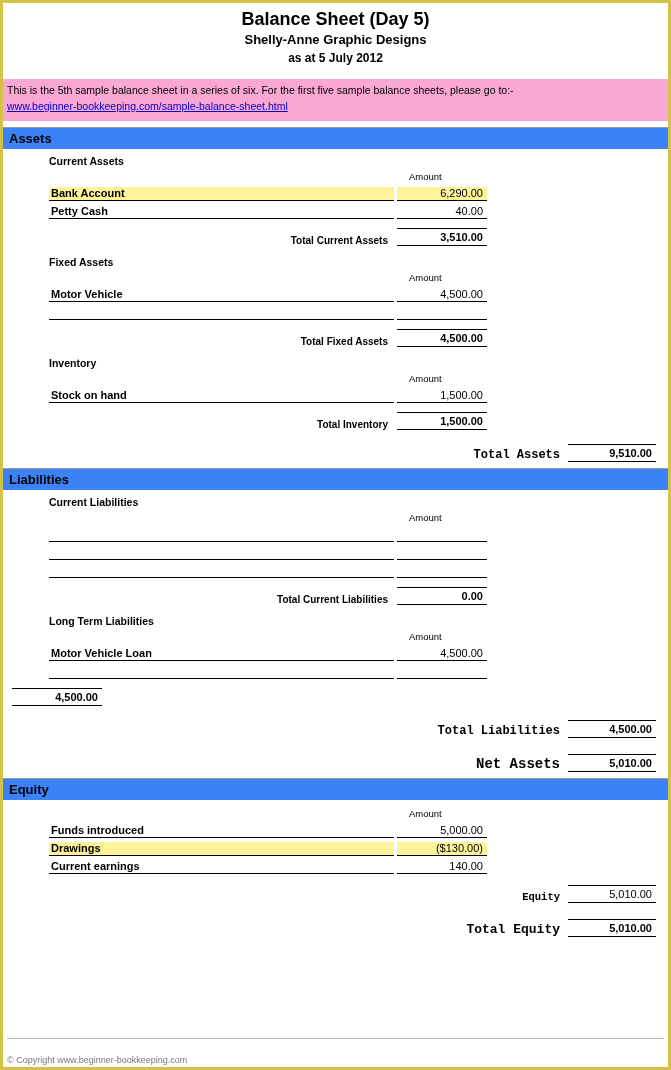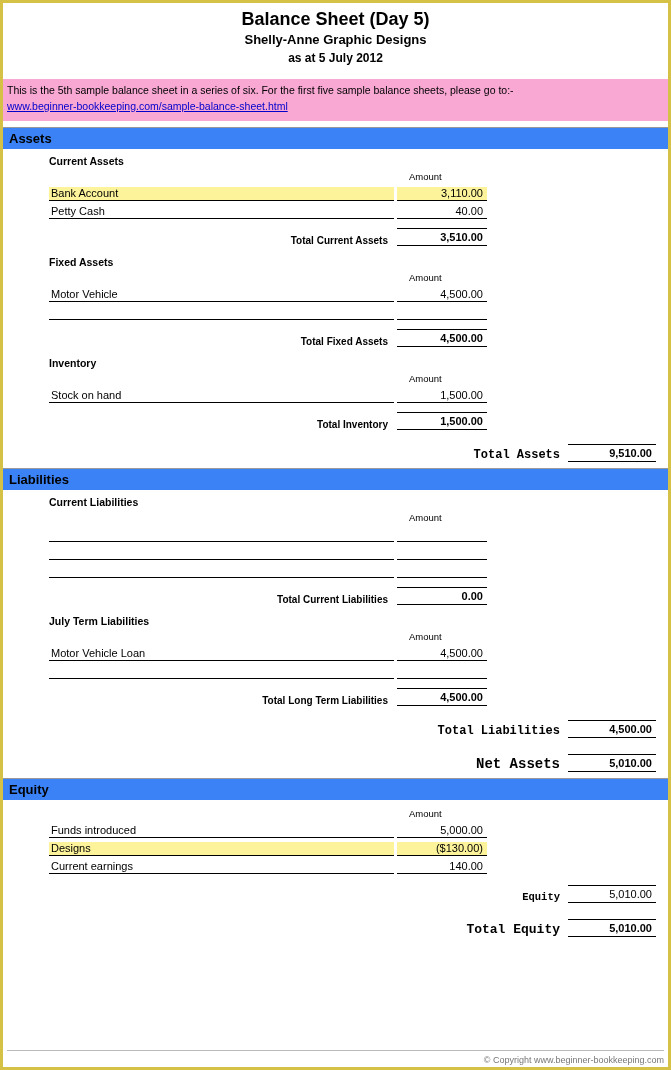--- a/index.html
+++ b/index.html
@@ -47,20 +47,21 @@
     display: flex;
     align-items: flex-end;
     min-height: 18px;
     padding: 1px 0;
   }
   .label-col {
     width: 345px;
     margin-left: 40px;
     border-bottom: 1px solid #000;
     padding: 0 2px 1px;
+    font-weight: bold;
   }
   .value-col {
     width: 90px;
     margin-left: 3px;
     border-bottom: 1px solid #000;
     text-align: right;
     padding: 0 4px 1px;
   }
   .total-line {
     display: flex;
@@ -108,22 +109,21 @@
   }
   .hl-yellow { background: #fcf39b; }
   .copyright {
     position: absolute;
     bottom: 2px;
     left: 4px;
     font-size: 9px;
     color: #777;
     border-top: 1px solid #bbb;
     width: calc(100% - 8px);
-    padding-top: 4px;
-    text-align: right;
+    padding-top: 16px;
   }
   .spacer-row .label-col, .spacer-row .value-col { height: 16px; }
 </style>
 </head>
 <body>
 
 <div class="header">
   <div class="title">Balance Sheet (Day 5)</div>
   <div class="subtitle">Shelly-Anne Graphic Designs</div>
   <div class="date">as at 5 July 2012</div>
@@ -134,21 +134,21 @@
   <a href="#">www.beginner-bookkeeping.com/sample-balance-sheet.html</a>
 </div>
 
 <div class="section-bar">Assets</div>
 <div class="content">
 
   <div class="sub-head">Current Assets</div>
   <div class="amt-head">Amount</div>
   <div class="row">
     <div class="label-col hl-yellow">Bank Account</div>
-    <div class="value-col hl-yellow">3,110.00</div>
+    <div class="value-col hl-yellow">6,290.00</div>
   </div>
   <div class="row">
     <div class="label-col">Petty Cash</div>
     <div class="value-col">40.00</div>
   </div>
   <div class="total-line">
     <div class="total-label">Total Current Assets</div>
     <div class="total-value">3,510.00</div>
   </div>
 
@@ -199,32 +199,31 @@
     </div>
   <div class="row spacer-row">
       <div class="label-col"></div>
       <div class="value-col"></div>
     </div>
   <div class="total-line">
     <div class="total-label">Total Current Liabilities</div>
     <div class="total-value">0.00</div>
   </div>
 
-  <div class="sub-head">July Term Liabilities</div>
+  <div class="sub-head">Long Term Liabilities</div>
   <div class="amt-head">Amount</div>
   <div class="row">
     <div class="label-col">Motor Vehicle Loan</div>
     <div class="value-col">4,500.00</div>
   </div>
   <div class="row spacer-row">
       <div class="label-col"></div>
       <div class="value-col"></div>
     </div>
   <div class="total-line">
-    <div class="total-label">Total Long Term Liabilities</div>
     <div class="total-value">4,500.00</div>
   </div>
 
   <div class="grand-row">
     <div class="grand-label">Total Liabilities</div>
     <div class="grand-value">4,500.00</div>
   </div>
 
   <div class="grand-row">
     <div class="grand-label" style="font-size:14px">Net Assets</div>
@@ -233,21 +232,21 @@
 </div>
 
 <div class="section-bar">Equity</div>
 <div class="content">
   <div class="amt-head" style="padding-top:8px">Amount</div>
   <div class="row">
     <div class="label-col">Funds introduced</div>
     <div class="value-col">5,000.00</div>
   </div>
   <div class="row">
-    <div class="label-col hl-yellow">Designs</div>
+    <div class="label-col hl-yellow">Drawings</div>
     <div class="value-col hl-yellow">($130.00)</div>
   </div>
   <div class="row">
     <div class="label-col">Current earnings</div>
     <div class="value-col">140.00</div>
   </div>
 
   <div class="grand-row">
     <div class="grand-label" style="font-size:10.5px;font-weight:bold">Equity</div>
     <div class="grand-value" style="font-weight:normal">5,010.00</div>

